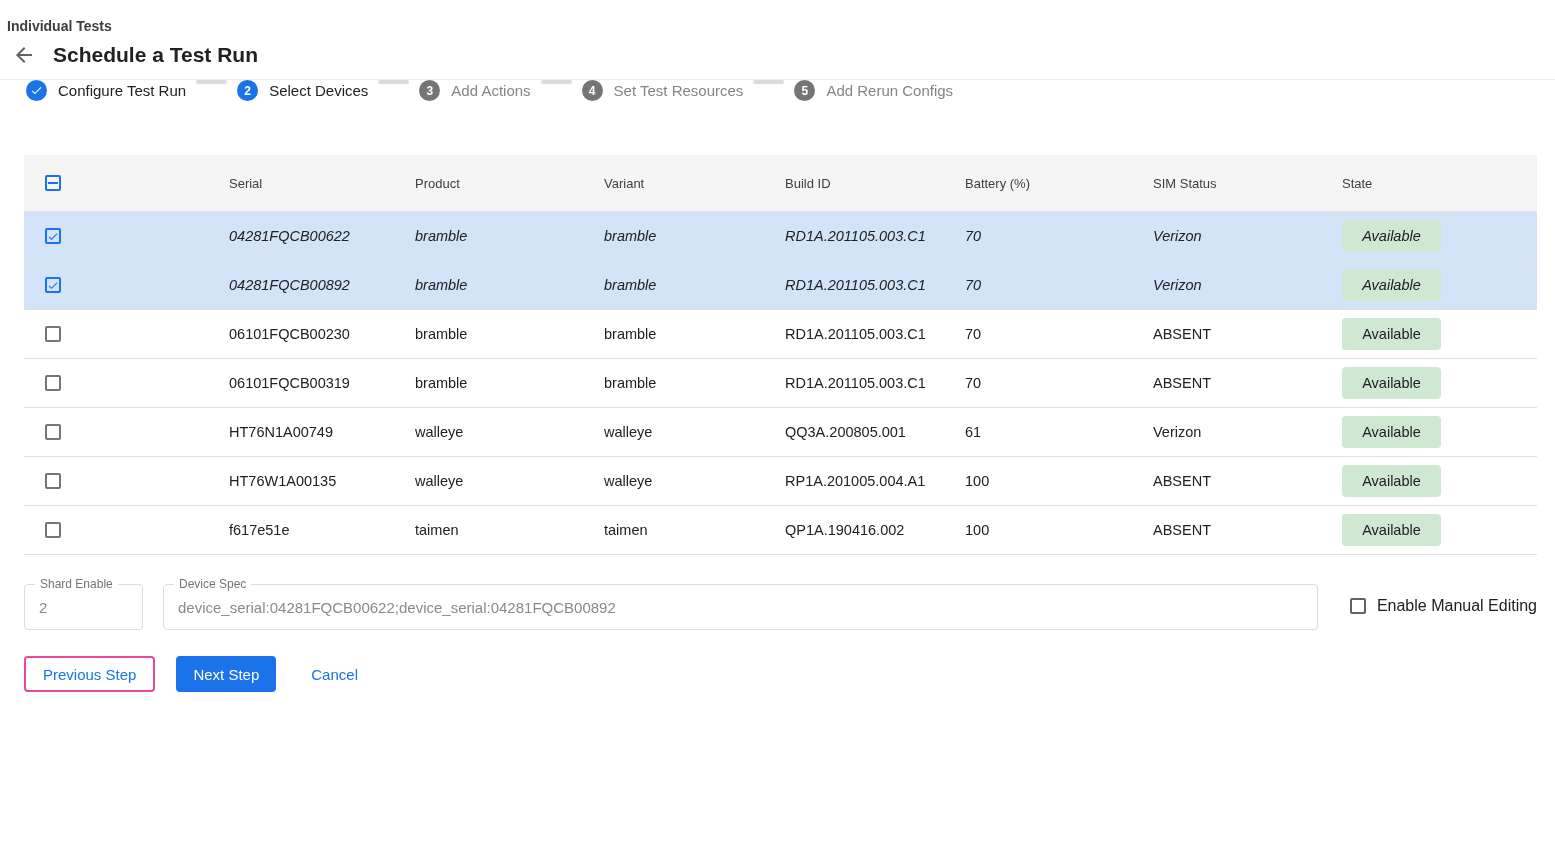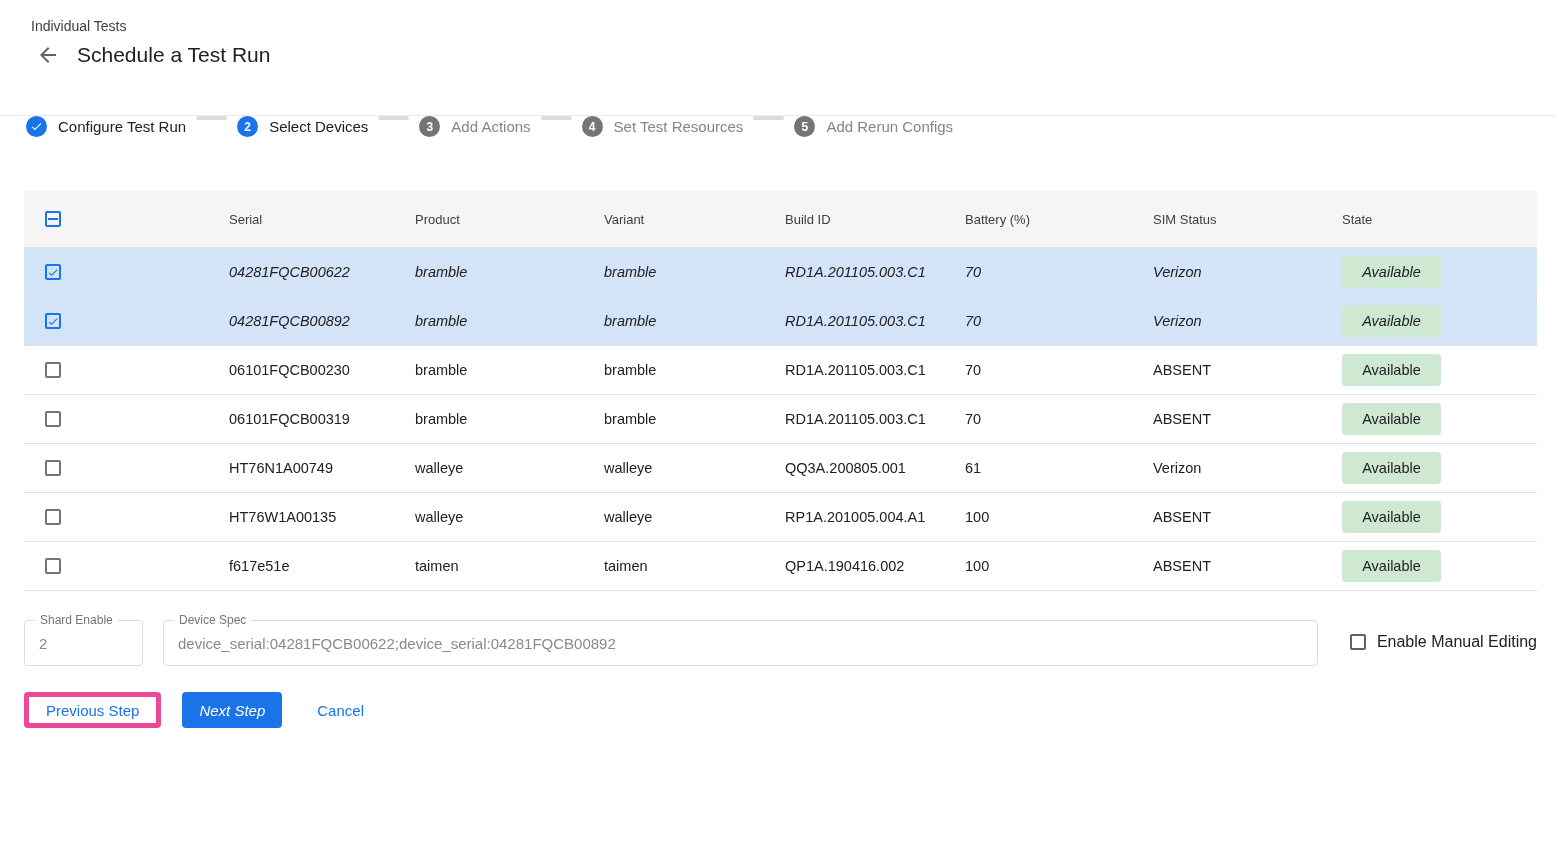--- a/index.html
+++ b/index.html
@@ -17,21 +17,21 @@
   *{box-sizing:border-box;}
   html,body{margin:0;padding:0;}
   body{
     width:1555px;height:842px;background:#fff;
     font-family:"Liberation Sans", sans-serif;
     color:var(--text-primary);
     overflow:hidden;
   }
 
   
-  .page-header{height:116px;border-bottom:1px solid #e8eaed;padding:18px 24px 0 31px;}
+  .page-header{height:80px;border-bottom:1px solid #e8eaed;padding:18px 24px 0 7px;font-weight:bold;}
   .breadcrumb{font-size:14px;color:#3c4043;}
   .title-row{display:flex;align-items:flex-start;margin-top:9px;gap:17px;padding-left:5px;}
   .back-arrow{width:24px;height:24px;display:flex;align-items:center;justify-content:center;cursor:pointer;}
   .page-title{font-size:21px;color:var(--text-primary);}
 
   
   .stepper{display:flex;align-items:flex-start;height:75px;padding-left:26px;}
   .step{display:flex;align-items:center;gap:11px;}
   .step-circle{
     width:21px;height:21px;border-radius:50%;flex:0 0 auto;
@@ -76,22 +76,22 @@
   .field-value{font-size:15px;color:var(--text-disabled);white-space:nowrap;overflow:hidden;}
   .field.shard{width:119px;}
   .field.spec{width:1155px;margin-left:20px;}
   .manual-edit{display:flex;align-items:center;gap:11px;margin-left:auto;margin-top:13px;cursor:pointer;}
   .manual-edit .checkbox{border-color:#5f6368;}
   .manual-edit-label{font-size:16px;color:var(--text-primary);}
 
   
   .actions{display:flex;align-items:center;margin:26px 0 0 24px;}
   .btn{height:36px;border-radius:4px;font-family:inherit;font-size:15px;font-weight:500;cursor:pointer;display:inline-flex;align-items:center;justify-content:center;}
-  .btn-outlined{background:#fff;border:5px solid #ec4899;color:var(--accent);padding:0 17px;}
-  .btn-filled{background:var(--accent);border:none;color:#fff;padding:0 17px;margin-left:21px;font-style:italic;}
+  .btn-outlined{background:#fff;border:2px solid #ec4899;color:var(--accent);padding:0 17px;}
+  .btn-filled{background:var(--accent);border:none;color:#fff;padding:0 17px;margin-left:21px;}
   .btn-text{background:none;border:none;color:var(--accent);padding:0 10px;margin-left:25px;}
 </style>
 </head>
 <body>
 
 <div class="page-header">
   <div class="breadcrumb">Individual Tests</div>
   <div class="title-row">
     <span class="back-arrow">
       <svg width="24" height="24" viewBox="0 0 24 24">

